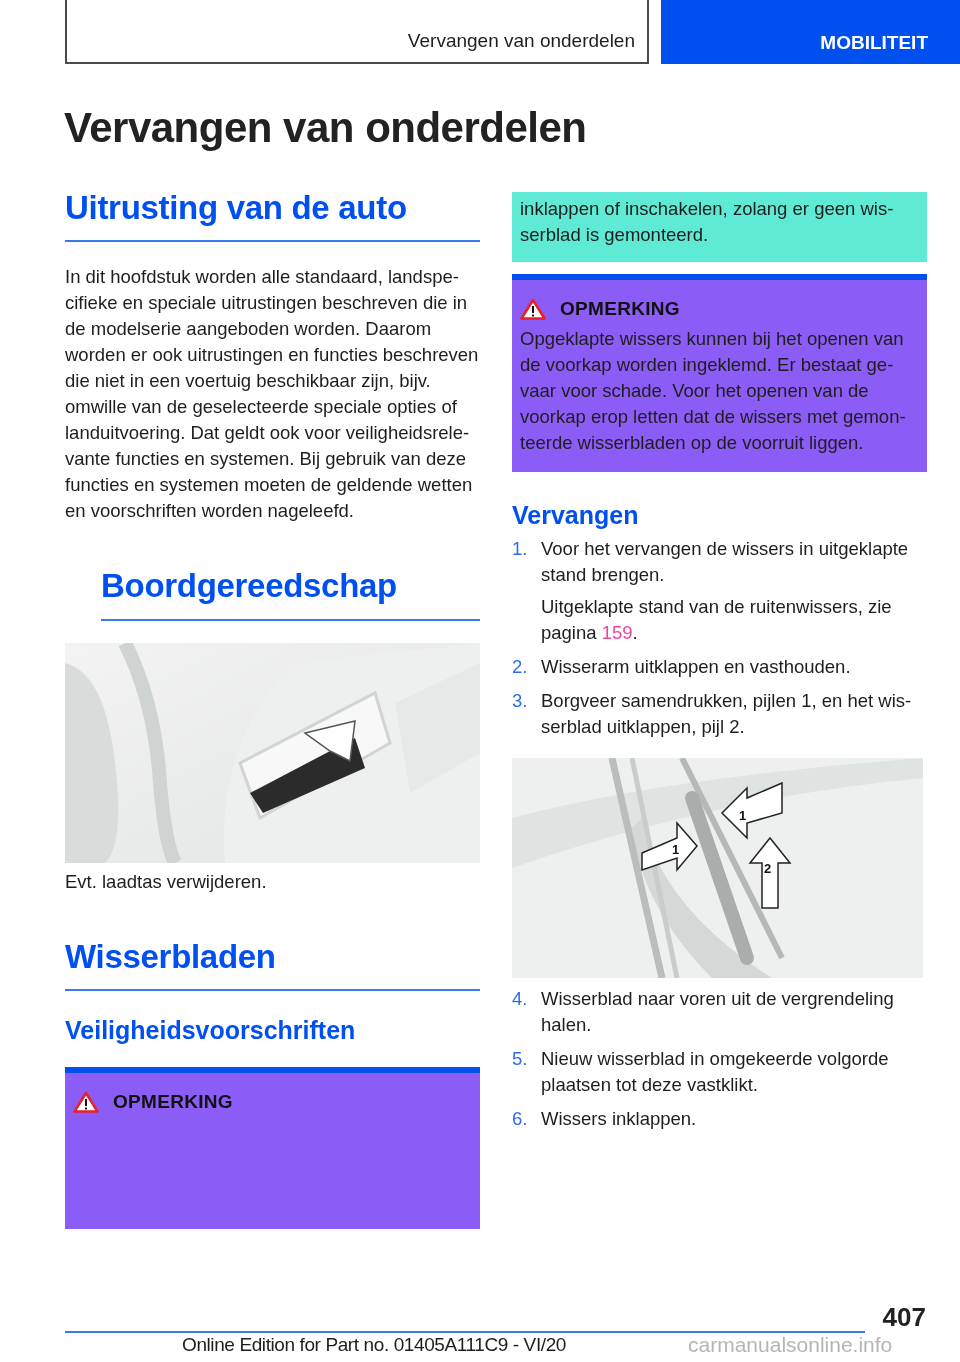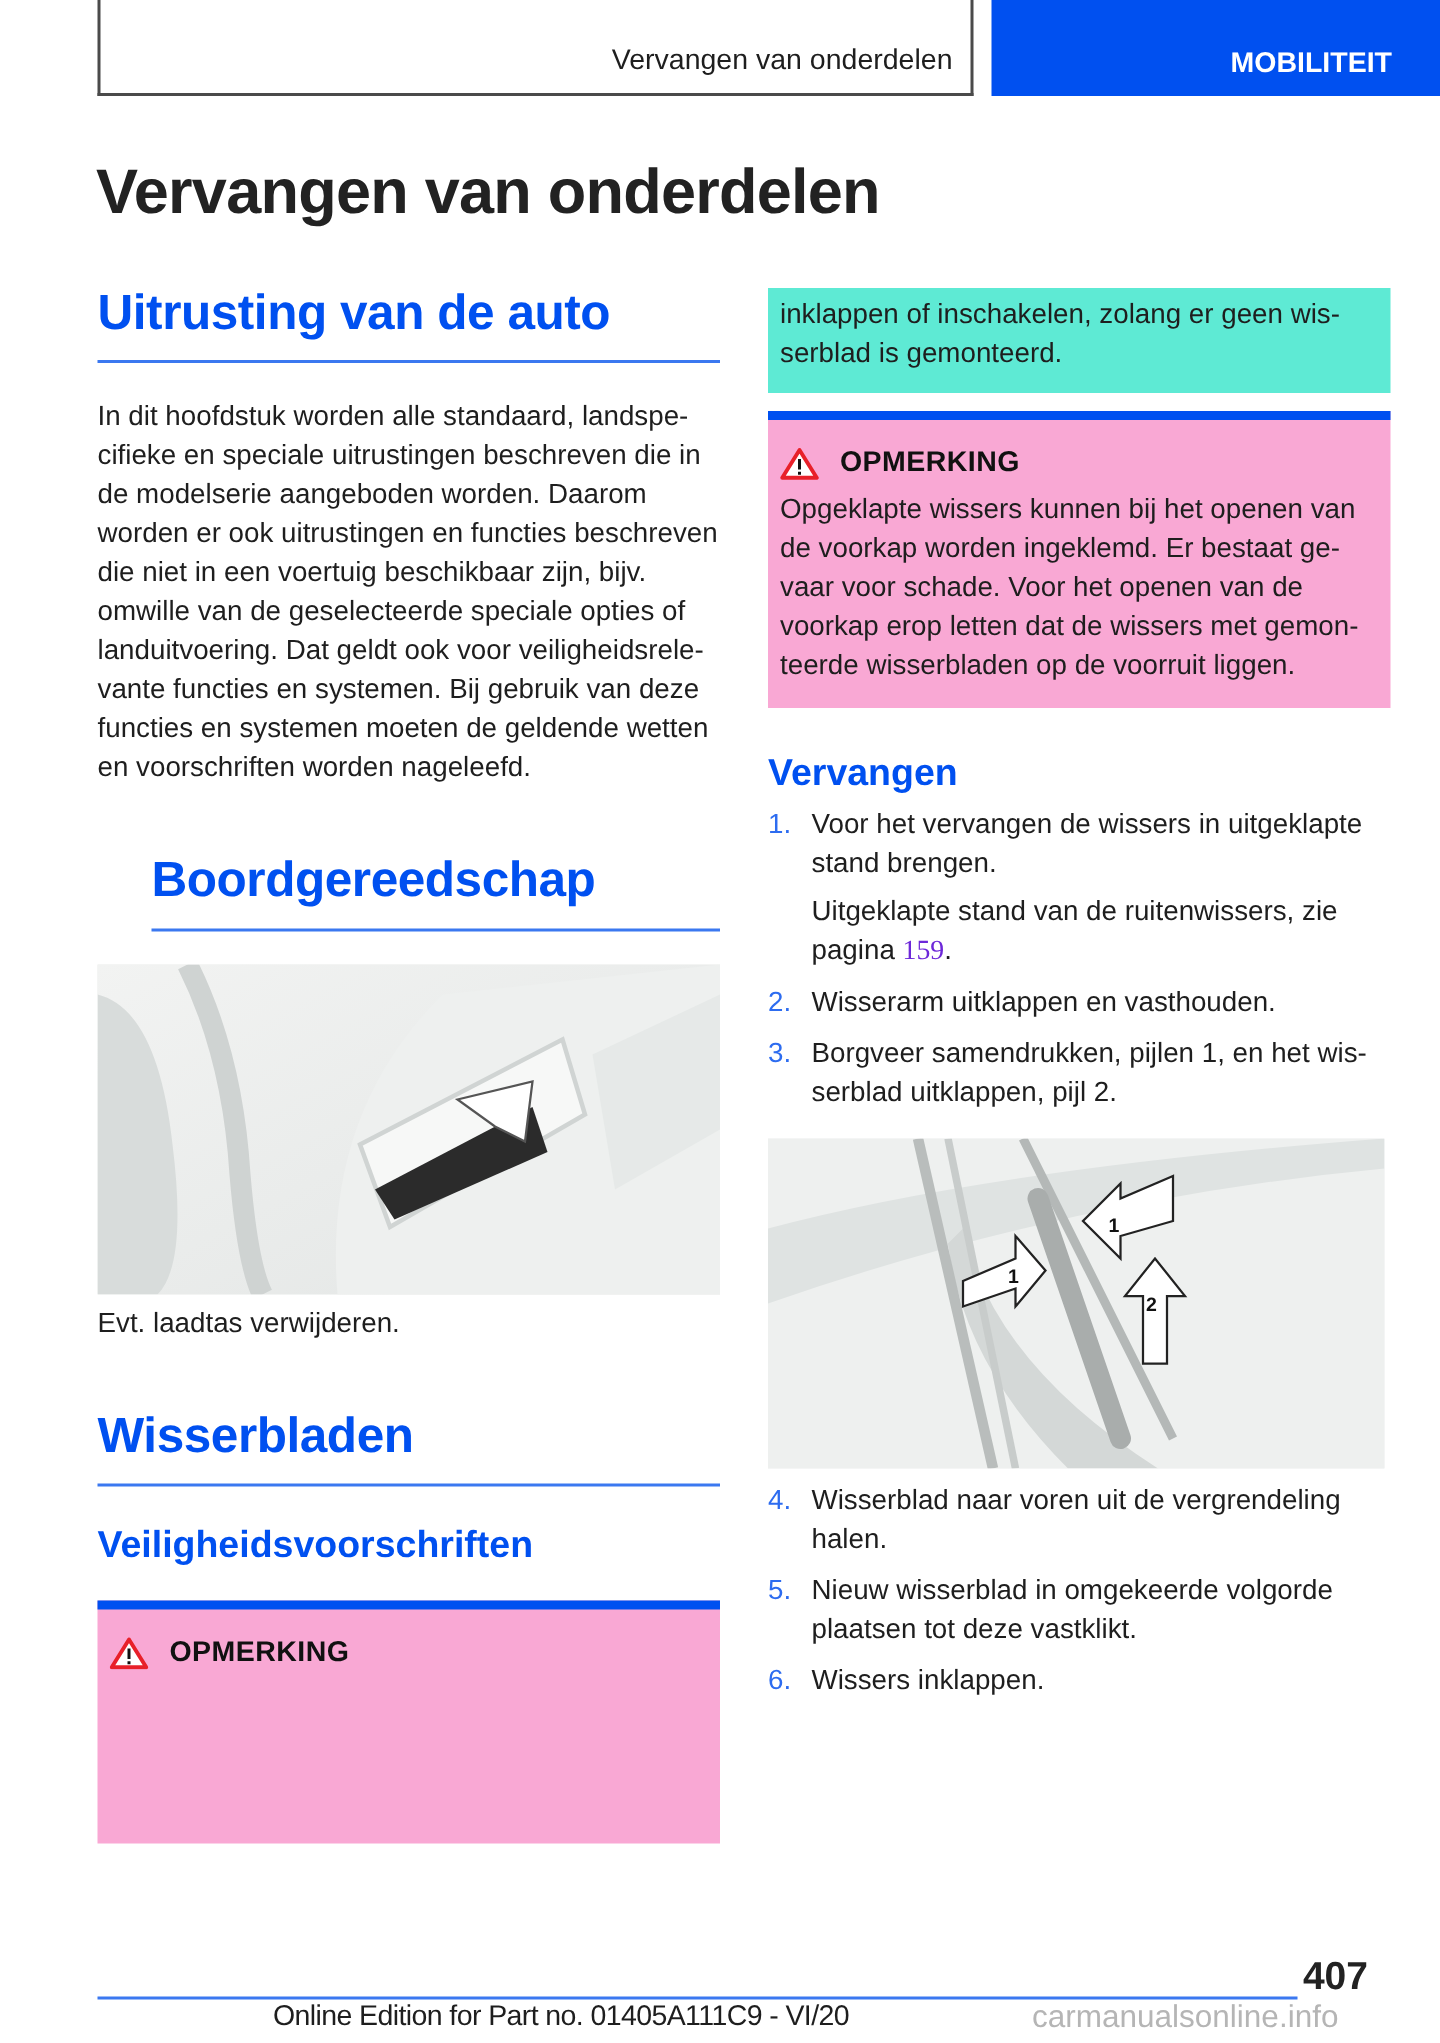--- a/index.html
+++ b/index.html
@@ -36,37 +36,37 @@
     padding-bottom: 14px; border-bottom: 2px solid #3b78f0; line-height: 1.1;
   }
   .h2 {
     font-size: 25px; font-weight: bold; color: #0050f0; line-height: 1.2;
   }
   .p { font-size: 18.5px; line-height: 26px; color: #1e1e1e; }
 
   .img-box { width: 415px; height: 220px; background: #e9ebea; position: relative; overflow: hidden; }
 
   .note {
-    background: #f9a8d4; border-top: 6px solid #0050f0; padding: 18px 8px 14px 8px;
+    background: #8b5cf6; border-top: 6px solid #0050f0; padding: 18px 8px 14px 8px;
   }
   .note-head { display: flex; align-items: center; gap: 14px; margin-bottom: 6px; }
   .note-title { font-size: 19px; font-weight: bold; color: #111; letter-spacing: 0.3px; }
   .note-body { font-size: 18.5px; line-height: 26px; color: #1e1e1e; }
 
   .note-cont { background: #5eead4; padding: 4px 8px 20px 8px; }
 
   .steps { list-style: none; }
   .step { display: flex; font-size: 18.5px; line-height: 26px; margin-top: 8px; }
   .step-num { width: 29px; flex: none; color: #2d6cf0; }
   .step-text { flex: 1; }
   .sub { padding-left: 29px; font-size: 18.5px; line-height: 26px; margin-top: 6px; }
-  .link { color: #6d28d9; font-family: Liberation Serif, serif; }
+  .link { color: #ec4899; }
 
   .footer-line { position: absolute; left: 65px; top: 1331px; width: 800px; height: 2px; background: #3b78f0; }
-  .page-num { position: absolute; right: 48px; top: 1302px; font-size: 26px; font-weight: bold; color: #222; }
+  .page-num { position: absolute; right: 34px; top: 1302px; font-size: 26px; font-weight: bold; color: #222; }
   .footer-text { position: absolute; left: 182px; top: 1334px; font-size: 19px; color: #1e1e1e; letter-spacing: -0.4px; }
   .watermark { position: absolute; left: 688px; top: 1333px; font-size: 21px; color: #b5b5b5; }
 </style>
 </head>
 <body>
 
 <div class="hdr-left">
   <span>Vervangen van onderdelen</span>
 </div>
 <div class="hdr-right">

